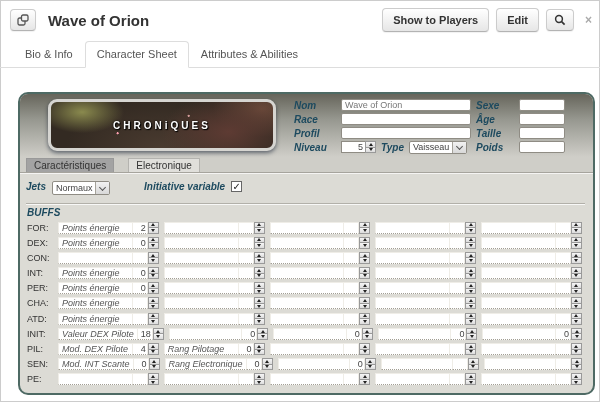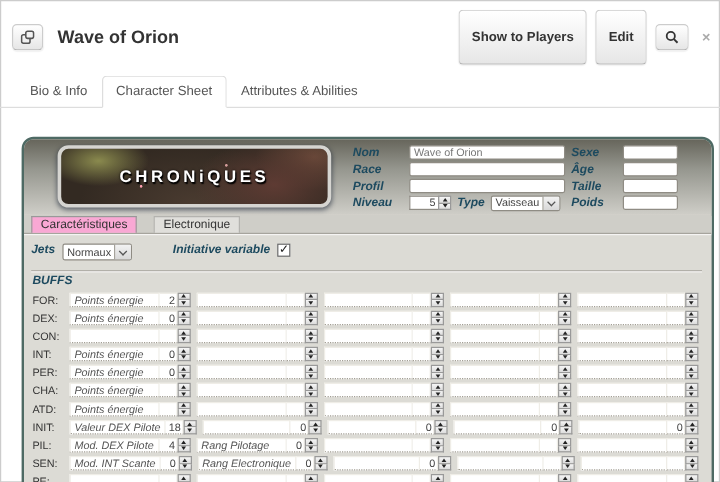--- a/index.html
+++ b/index.html
@@ -3,21 +3,21 @@
 <meta charset="utf-8">
 <style>
   html,body{margin:0;padding:0;background:#fff;font-family:"Liberation Sans",sans-serif;}
   .screen{position:relative;width:600px;height:402px;background:#fff;overflow:hidden;
           box-shadow:inset 0 0 0 1px #ccc;}
 
   
   .dlg-header{display:flex;align-items:center;padding:8px 8px 6px 10px;gap:12px;}
   .btn{display:inline-flex;align-items:center;justify-content:center;
        background:linear-gradient(#ffffff,#e6e6e6);border:1px solid #ccc;border-bottom-color:#b3b3b3;
-       border-radius:4px;color:#333;font-size:11px;font-weight:bold;padding:16px 10px;cursor:pointer;
+       border-radius:4px;color:#333;font-size:11px;font-weight:bold;padding:5px 10px;cursor:pointer;
        box-shadow:0 1px 1px rgba(0,0,0,.06);}
   .btn.icon-btn{padding:4px 7px;}
   .popout-btn{padding:4px 6px;}
   .dlg-title{flex:1;font-size:15px;font-weight:bold;color:#333;margin:0;}
   .hdr-right{display:flex;align-items:center;gap:7px;}
   .close-x{color:#aaa;font-size:12px;font-weight:bold;margin-left:4px;cursor:pointer;line-height:1;}
 
   
   .nav-tabs{display:flex;padding-left:13px;border-bottom:1px solid #ddd;margin-top:2px;}
   .nav-tab{font-size:11px;color:#555;padding:6px 11px 7px;cursor:pointer;position:relative;top:1px;
@@ -33,21 +33,21 @@
         box-shadow:0 2px 4px rgba(10,20,40,.55);
         background-color:#332a22;
         background-image:
           radial-gradient(ellipse 60px 30px at 14% 22%,#8a8a4e,rgba(90,90,40,0) 70%),
           radial-gradient(ellipse 90px 50px at 80% 65%,#5e3b33,rgba(80,40,40,0) 75%),
           radial-gradient(ellipse 70px 40px at 95% 15%,#6b4a3a,rgba(90,60,40,0) 70%),
           radial-gradient(circle 2px at 30% 68%,#ff9fb0 40%,rgba(255,140,160,0) 70%),
           radial-gradient(circle 2px at 62% 30%,#ffc0c0 40%,rgba(255,160,160,0) 70%),
           radial-gradient(ellipse 120px 60px at 50% 100%,#4a3b30,rgba(60,40,30,0) 80%);
         display:flex;flex-direction:column;align-items:center;justify-content:center;}
-  .logo-line{color:#fff;font-weight:bold;font-size:14px;letter-spacing:3px;line-height:15px;
+  .logo-line{color:#fff;font-weight:bold;font-size:10px;letter-spacing:3px;line-height:15px;
              text-shadow:0 0 2px #000,1px 1px 1px #000;}
   .identity{flex:1;display:grid;grid-template-columns:42px 130px 38px 46px;
             grid-auto-rows:12px;gap:2px 5px;align-items:center;margin:2px 0 0 18px;}
   .id-label{font-size:10px;font-weight:bold;font-style:italic;color:#1d4a5f;white-space:nowrap;}
   .tfield{box-sizing:border-box;height:12px;background:#fff;border:1px solid #8f8c84;border-radius:2px;
           font-size:9px;color:#777;padding:0 3px;line-height:10px;overflow:hidden;white-space:nowrap;}
   .niv-cell{display:flex;align-items:center;gap:5px;}
   .numwrap{display:flex;align-items:stretch;height:12px;}
   .numfield{box-sizing:border-box;width:24px;background:#fff;border:1px solid #8f8c84;border-right:none;
             font-size:9px;color:#444;text-align:right;padding:0 2px;line-height:10px;}
@@ -64,21 +64,21 @@
   .sel-text{flex:1;font-size:9px;color:#444;padding:0 3px;white-space:nowrap;overflow:hidden;}
   .sel-btn{width:13px;align-self:stretch;display:flex;align-items:center;justify-content:center;
            background:linear-gradient(#f2f2f2,#d8d8d8);border-left:1px solid #a5a29a;}
   .chev{width:4px;height:4px;border-right:1px solid #555;border-bottom:1px solid #555;
         transform:rotate(45deg);margin-top:-2px;}
 
   
   .sheet-tabbar{height:15px;background:#cfcec8;display:flex;align-items:flex-end;padding-left:6px;gap:14px;
                 border-bottom:1px solid #a6a49d;box-shadow:0 1px 0 rgba(255,255,255,.7);}
   .s-tab{font-size:10px;color:#333;padding:1px 7px 1px;cursor:pointer;}
-  .s-tab.active{background:#f9a8d4;border:1px solid #999;border-bottom:none;}
+  .s-tab.active{background:#a3a3a3;border:1px solid #999;border-bottom:none;}
   .s-tab.inactive{background:rgba(255,255,255,.35);border:1px solid rgba(150,150,145,.6);border-bottom:none;}
 
   
   .sheet-body{padding:6px 6px 0 4px;}
   .jets-row{display:flex;align-items:flex-start;gap:6px;margin:2px 0 6px 2px;height:16px;}
   .it-label{font-size:10px;font-weight:bold;font-style:italic;color:#1d4a5f;}
   .jets-select{width:58px;height:14px;}
   .init-label{margin-left:28px;}
   .checkbox{width:11px;height:11px;box-sizing:border-box;background:#fff;border:1px solid #666;
             display:flex;align-items:center;justify-content:center;font-size:10px;color:#222;

